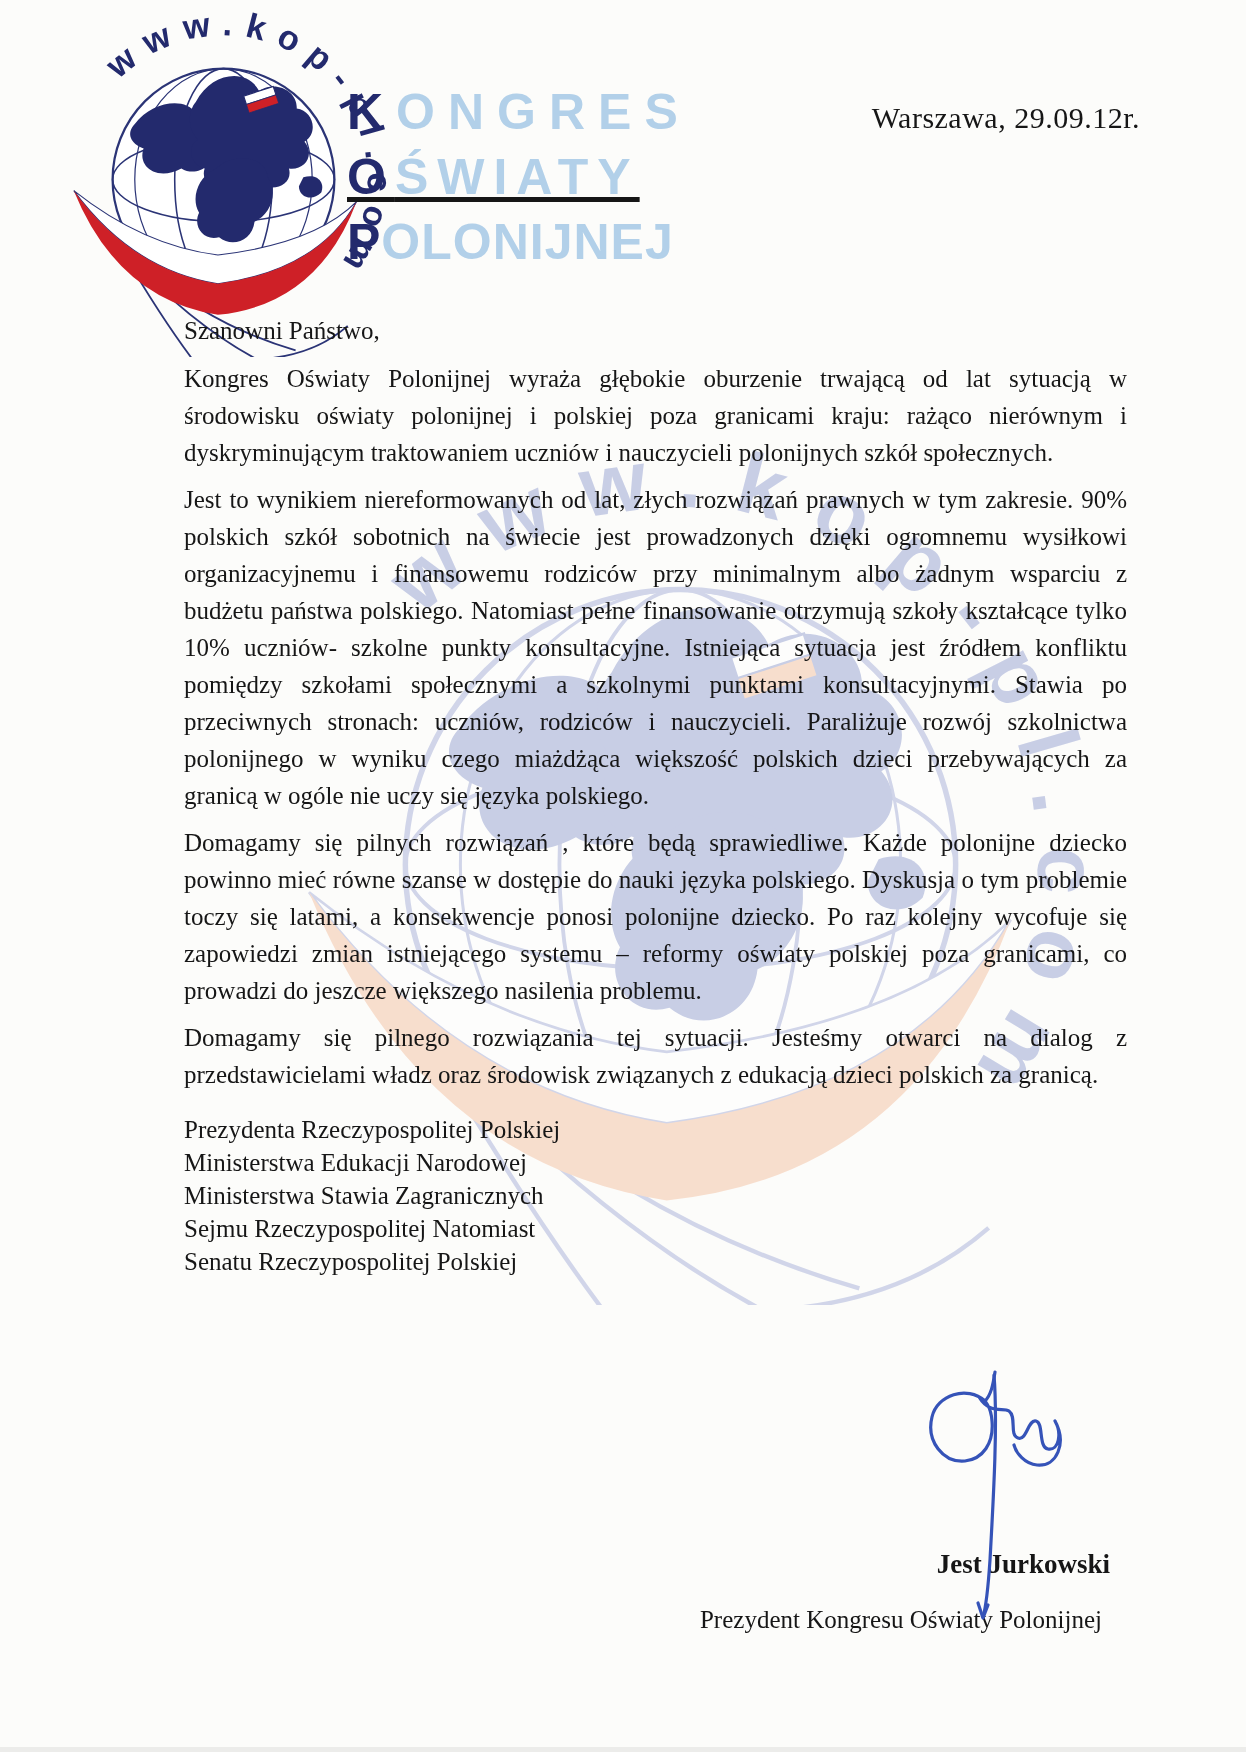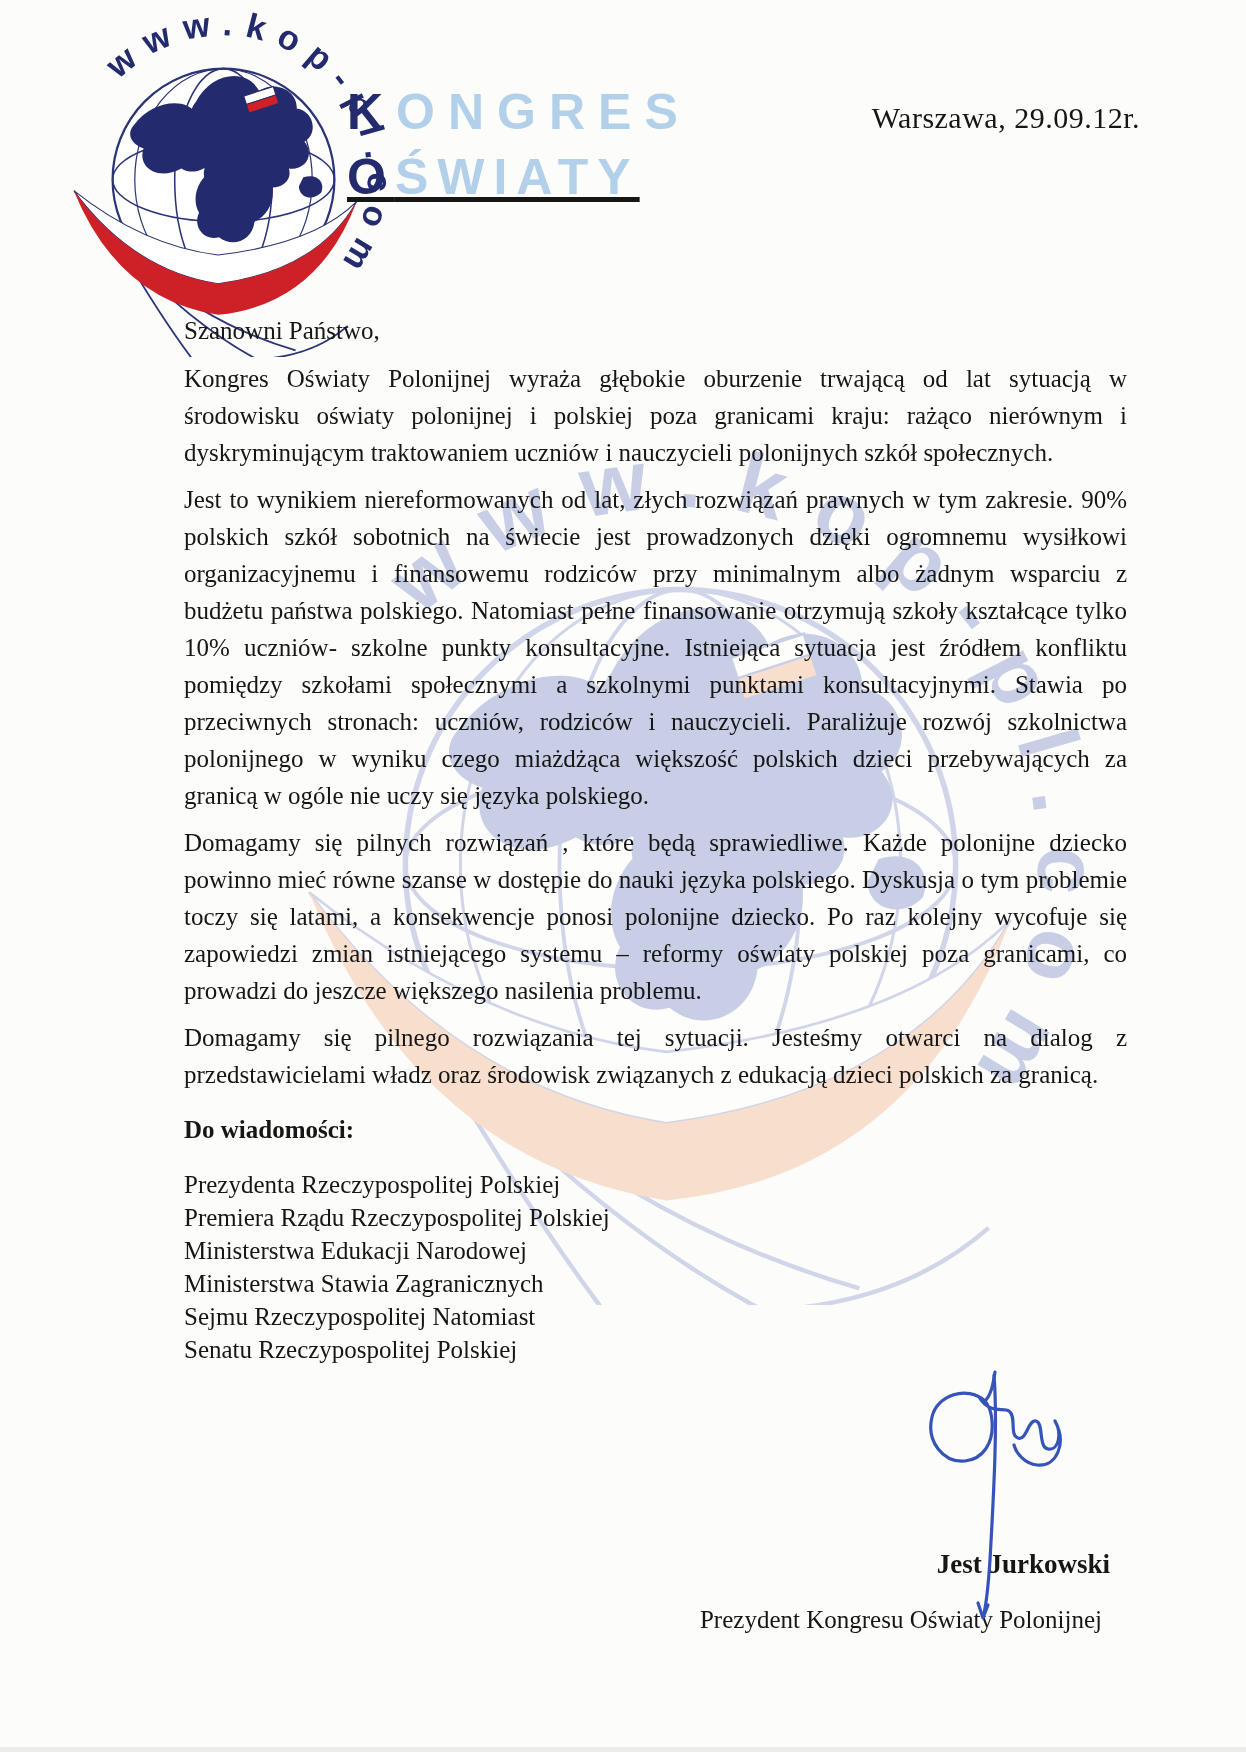--- a/index.html
+++ b/index.html
@@ -89,38 +89,37 @@
     </defs>
   </svg>
 
   <svg class="logo-main" viewBox="-55 -40 350 330" style="--continent:#232a6d; --red:#ce2027; --line:#2b3476;">
     <use href="#kop-globe"></use>
   </svg>
 
   <div class="logo-wordmark">
     <div class="logo-line l1"><span class="init">K</span><span class="rest">ONGRES</span></div>
     <div class="logo-line l2"><span class="init">O</span><span class="rest">ŚWIATY</span></div>
+    <div class="logo-line l3"><span class="init">P</span><span class="rest">OLONIJNEJ</span></div>
   </div>
 
   <div class="dateline">Warszawa, 29.09.12r.</div>
 
   <svg class="watermark" viewBox="-55 -40 350 330" style="--continent:#9aa5d3; --red:#f4c3a5; --line:#aab3da;">
     <use href="#kop-globe"></use>
   </svg>
 
   <div class="body-text">
     <div class="salutation">Szanowni Państwo,</div>
     <p class="para">Kongres Oświaty Polonijnej wyraża głębokie oburzenie trwającą od lat sytuacją w środowisku oświaty polonijnej i polskiej poza granicami kraju: rażąco nierównym i dyskryminującym traktowaniem uczniów i nauczycieli polonijnych szkół społecznych.</p>
     <p class="para">Jest to wynikiem niereformowanych od lat, złych rozwiązań prawnych w tym zakresie. 90% polskich szkół sobotnich na świecie jest prowadzonych dzięki ogromnemu wysiłkowi organizacyjnemu i finansowemu rodziców przy minimalnym albo żadnym wsparciu z budżetu państwa polskiego. Natomiast pełne finansowanie otrzymują szkoły kształcące tylko 10% uczniów- szkolne punkty konsultacyjne. Istniejąca sytuacja jest źródłem konfliktu pomiędzy szkołami społecznymi a szkolnymi punktami konsultacyjnymi. Stawia po przeciwnych stronach: uczniów, rodziców i nauczycieli. Paraliżuje rozwój szkolnictwa polonijnego w wyniku czego miażdżąca większość polskich dzieci przebywających za granicą w ogóle nie uczy się języka polskiego.</p>
     <p class="para">Domagamy się pilnych rozwiązań , które będą sprawiedliwe. Każde polonijne dziecko powinno mieć równe szanse w dostępie do nauki języka polskiego. Dyskusja o tym problemie toczy się latami, a konsekwencje ponosi polonijne dziecko. Po raz kolejny wycofuje się zapowiedzi zmian istniejącego systemu – reformy oświaty polskiej poza granicami, co prowadzi do jeszcze większego nasilenia problemu.</p>
     <p class="para">Domagamy się pilnego rozwiązania tej sytuacji. Jesteśmy otwarci na dialog z przedstawicielami władz oraz środowisk związanych z edukacją dzieci polskich za granicą.</p>
-    <div class="cc-heading">Do wiadomości:</div>
     <div class="recipients">
       <div>Prezydenta Rzeczypospolitej Polskiej</div>
-      <div>Premiera Rządu Rzeczypospolitej Polskiej</div>
       <div>Ministerstwa Edukacji Narodowej</div>
       <div>Ministerstwa Stawia Zagranicznych</div>
       <div>Sejmu Rzeczypospolitej Natomiast</div>
       <div>Senatu Rzeczypospolitej Polskiej</div>
     </div>
   </div>
 
   <svg class="signature" viewBox="0 0 180 300">
     <g fill="none" stroke="#3553b8" stroke-width="3.2" stroke-linecap="round" stroke-linejoin="round">
       <path d="M 100 17 C 98 30 96 40 90 46 C 72 30 42 40 37 62 C 31 86 48 108 70 106 C 88 104 99 88 97 66 C 96 52 90 44 84 42 C 95 60 108 52 114 56 C 122 62 114 80 123 83 C 132 86 133 64 141 66 C 149 68 143 92 153 94 C 164 96 167 78 160 66 C 172 88 162 112 142 110 C 130 109 121 98 119 90"></path>

